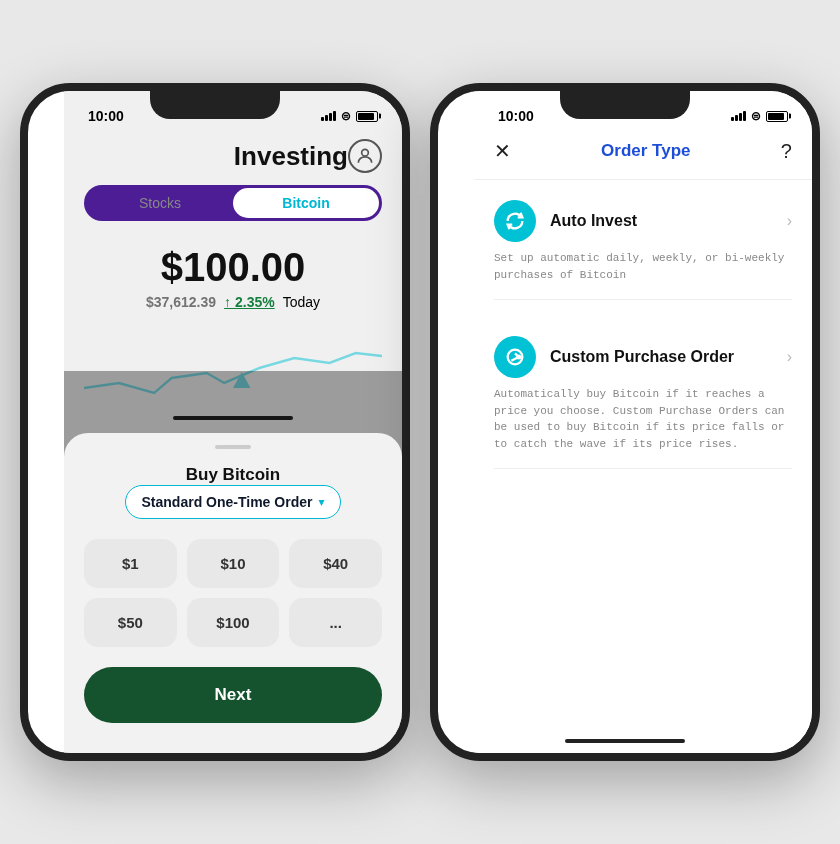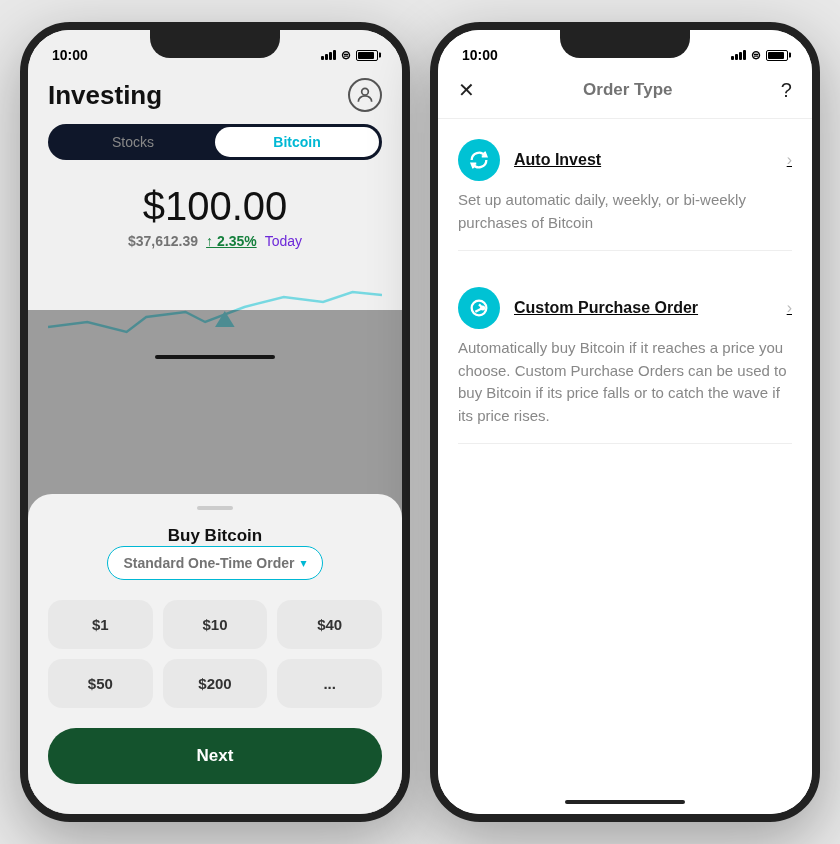--- a/index.html
+++ b/index.html
@@ -10,27 +10,28 @@
       display: flex;
       justify-content: center;
       align-items: center;
       gap: 20px;
       font-family: -apple-system, BlinkMacSystemFont, 'Segoe UI', sans-serif;
     }
 
     
     .phone {
       width: 390px;
-      height: 800px;
+      height: 678px;
       background: #fff;
       border-radius: 50px;
       border: 8px solid #222;
       position: relative;
       overflow: hidden;
       box-shadow: 0 20px 60px rgba(0,0,0,0.3);
+      padding-left: 36px;
     }
     .phone::before {
       content: '';
       position: absolute;
       top: 0; left: 50%;
       transform: translateX(-50%);
       width: 130px;
       height: 28px;
       background: #222;
       border-radius: 0 0 20px 20px;
@@ -85,68 +86,68 @@
     
     .left-phone .screen {
       background: #f0f0f0;
       height: 100%;
       position: relative;
     }
     .left-phone .status-bar { background: transparent; }
 
     .investing-header {
       display: flex;
-      justify-content: space-between;
+      justify-content: flex-end;
       align-items: center;
       padding: 4px 20px 12px;
     }
     .investing-title {
       font-size: 26px;
       font-weight: 700;
       color: #111;
     }
     .profile-icon {
       width: 34px; height: 34px;
       border-radius: 50%;
       border: 2px solid #555;
       display: flex; align-items: center; justify-content: center;
       font-size: 16px;
     }
 
     .tab-bar {
       display: flex;
-      background: #0f172a;
+      background: #4c1d95;
       border-radius: 20px;
       margin: 0 20px 16px;
       padding: 3px;
     }
     .tab-item {
       flex: 1;
       text-align: center;
       padding: 7px 0;
       border-radius: 16px;
       font-size: 14px;
       font-weight: 500;
       color: #888;
     }
     .tab-item.active {
       background: #fff;
       color: #00b8d4;
       font-weight: 600;
     }
 
     .price-section { text-align: center; padding: 8px 20px; }
-    .main-price { font-size: 40px; font-weight: 400; color: #111; }
+    .main-price { font-size: 40px; font-weight: 700; color: #111; }
     .price-sub {
       display: flex; justify-content: center; align-items: center; gap: 8px;
       margin-top: 4px; font-size: 14px;
     }
     .price-sub .btc-price { color: #737373; font-weight: 600; }
     .price-sub .change { color: #15803d; font-weight: 600; text-decoration: underline; }
-    .price-sub .period { color: #6d28d9; }
+    .price-sub .period { color: #000000; }
 
     .chart-placeholder {
       height: 80px;
       margin: 10px 20px 0;
       position: relative;
       opacity: 0.5;
     }
     .chart-line {
       width: 100%; height: 100%;
     }
@@ -185,21 +186,21 @@
       align-items: center;
       justify-content: center;
       gap: 6px;
       background: #fff;
       border: 1.5px solid #00b8d4;
       border-radius: 20px;
       padding: 8px 16px;
       margin: 0 auto 20px;
       width: fit-content;
     }
-    .order-type-text { color: #737373; font-size: 14px; font-weight: 600; }
+    .order-type-text { color: #0f172a; font-size: 14px; font-weight: 600; }
     .order-type-chevron { color: #00b8d4; font-size: 12px; }
 
     .amount-grid {
       display: grid;
       grid-template-columns: repeat(3, 1fr);
       gap: 10px;
       margin-bottom: 20px;
     }
     .amount-btn {
       background: #e8e8e8;
@@ -237,52 +238,52 @@
     .right-phone .status-bar { background: transparent; }
 
     .order-type-header {
       display: flex;
       justify-content: space-between;
       align-items: center;
       padding: 4px 20px 16px;
       border-bottom: 1px solid #eee;
     }
     .header-x { font-size: 20px; color: #222; cursor: pointer; }
-    .header-title { font-size: 17px; font-weight: 600; color: #737373; }
+    .header-title { font-size: 17px; font-weight: 600; color: #1d4ed8; }
     .header-q { font-size: 20px; color: #222; cursor: pointer; }
 
     .order-option {
       padding: 20px 20px 0;
     }
     .option-row {
       display: flex;
       align-items: center;
       justify-content: space-between;
       margin-bottom: 8px;
-      text-decoration: underline;
     }
     .option-left { display: flex; align-items: center; gap: 14px; }
     .option-icon {
       width: 42px; height: 42px;
       border-radius: 50%;
       background: #00c2d4;
       display: flex; align-items: center; justify-content: center;
       font-size: 18px;
       color: #fff;
       flex-shrink: 0;
     }
     .option-name { font-size: 16px; font-weight: 700; color: #111; }
     .option-chevron { color: #bbb; font-size: 16px; }
     .option-desc {
-      font-size: 15px;
+      font-size: 11px;
       color: #888;
       line-height: 1.5;
       margin-bottom: 16px;
       padding: 0 0 16px;
       border-bottom: 1px solid #eee;
+      font-family: Liberation Mono, monospace;
     }
 
     .right-phone .home-indicator {
       position: absolute;
       bottom: 10px; left: 50%;
       transform: translateX(-50%);
     }
   </style>
 </head>
 <body>
@@ -342,21 +343,21 @@
       <div class="sheet-title">Buy Bitcoin</div>
       <div class="order-type-btn">
         <span class="order-type-text">Standard One-Time Order</span>
         <span class="order-type-chevron">▾</span>
       </div>
       <div class="amount-grid">
         <div class="amount-btn">$1</div>
         <div class="amount-btn">$10</div>
         <div class="amount-btn">$40</div>
         <div class="amount-btn">$50</div>
-        <div class="amount-btn">$200</div>
+        <div class="amount-btn">$100</div>
         <div class="amount-btn">...</div>
       </div>
       <div class="next-btn">Next</div>
     </div>
     <div class="home-indicator"></div>
   </div>
 </div>
 
 <div class="phone right-phone">
   <div class="screen">

